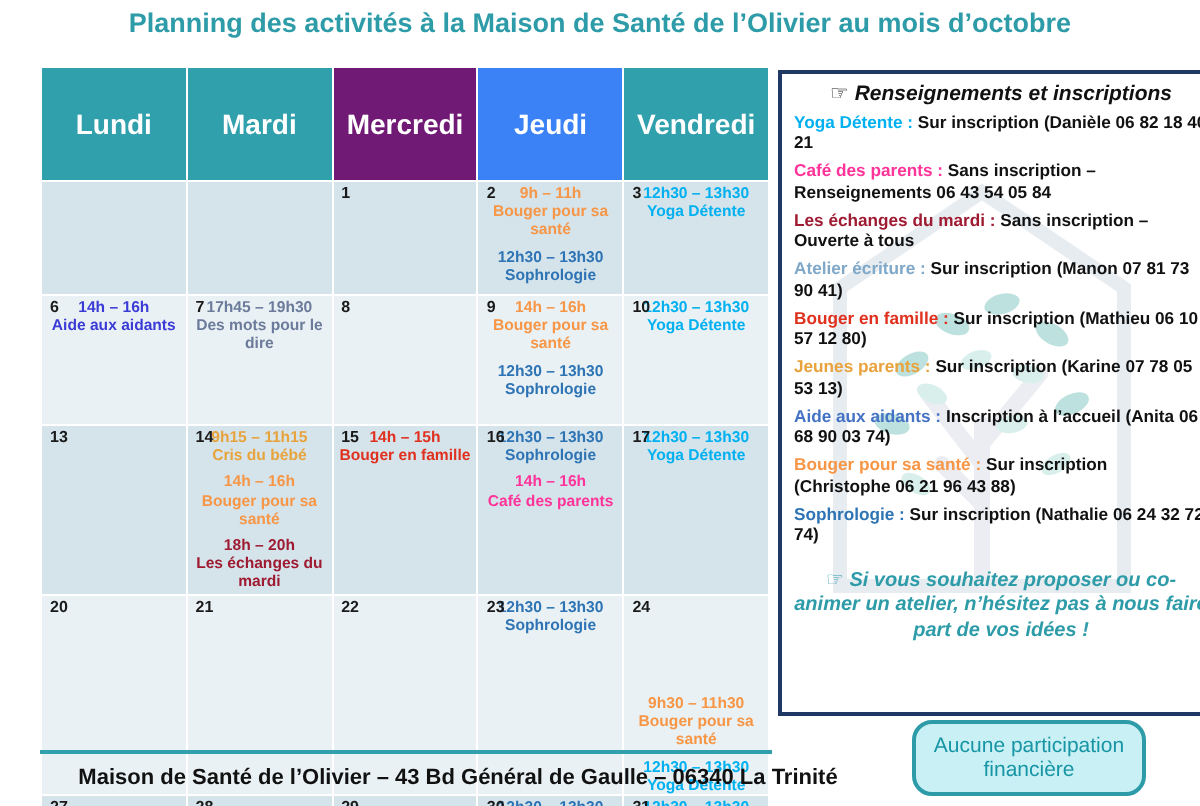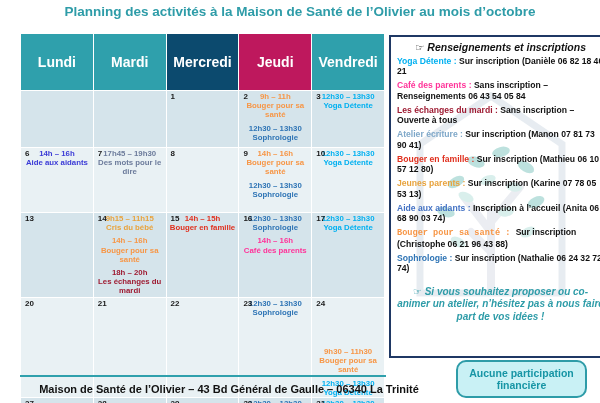--- a/index.html
+++ b/index.html
@@ -37,39 +37,39 @@
   #panel-title{font-size:10.5px;font-weight:bold;font-style:italic;color:#111;
                margin:0 0 3px 0;text-align:center;}
   .entry{margin:0 0 3.5px 0;font-size:8.6px;font-weight:bold;color:#111;line-height:1.22;}
   .entry-label{font-weight:bold;}
   #panel-note{font-size:10px;font-weight:bold;font-style:italic;text-align:center;
               line-height:1.25;margin-top:12px;}
 
   
   #footer{position:absolute;left:0;top:383px;width:458px;text-align:center;
           font-size:11px;font-weight:bold;color:#111;}
-  #badge{position:absolute;left:456px;top:360px;width:131px;height:38px;
+  #badge{position:absolute;left:456px;top:360px;width:117px;height:38px;
          box-sizing:border-box;border-radius:10px;display:flex;align-items:center;
-         justify-content:center;text-align:center;font-size:10.5px;font-weight:bold;
+         justify-content:center;text-align:center;font-size:10.5px;font-weight:normal;
          line-height:1.15;border:2px solid;}
 </style>
 </head>
 <body>
 
 <div id="page">
 
   <div id="title" style="color: rgb(46, 156, 168);">Planning des activités à la Maison de Santé de l’Olivier au mois d’octobre</div>
 
   <table id="calendar">
     <thead>
       <tr>
           <th style="background: rgb(47, 160, 172);">Lundi</th>
           <th style="background: rgb(47, 160, 172);">Mardi</th>
-          <th style="background: #0c4a6e;">Mercredi</th>
-          <th style="background: #be185d;">Jeudi</th>
+          <th style="background: #701a75;">Mercredi</th>
+          <th style="background: #3b82f6;">Jeudi</th>
           <th style="background: rgb(47, 160, 172);">Vendredi</th>
         </tr>
     </thead>
     <tbody>
         <tr class="row-a">
           <td>
             <div class="events"></div>
           </td>
           <td>
             <div class="events"></div>
@@ -297,21 +297,21 @@
     <div id="panel-content">
       <p id="panel-title"><span>☞</span> <span>Renseignements et inscriptions</span></p>
       <div>
           <p class="entry"><span class="entry-label" style="color: rgb(0, 176, 240);">Yoga Détente : </span><span>Sur inscription (Danièle 06 82 18 40 21</span></p>
           <p class="entry"><span class="entry-label" style="color: rgb(255, 51, 153);">Café des parents : </span><span>Sans inscription – Renseignements 06 43 54 05 84</span></p>
           <p class="entry"><span class="entry-label" style="color: rgb(158, 27, 50);">Les échanges du mardi : </span><span>Sans inscription – Ouverte à tous</span></p>
           <p class="entry"><span class="entry-label" style="color: rgb(127, 168, 201);">Atelier écriture : </span><span>Sur inscription (Manon 07 81 73 90 41)</span></p>
           <p class="entry"><span class="entry-label" style="color: rgb(224, 48, 30);">Bouger en famille : </span><span>Sur inscription (Mathieu 06 10 57 12 80)</span></p>
           <p class="entry"><span class="entry-label" style="color: rgb(232, 163, 61);">Jeunes parents : </span><span>Sur inscription (Karine 07 78 05 53 13)</span></p>
           <p class="entry"><span class="entry-label" style="color: rgb(68, 114, 196);">Aide aux aidants : </span><span>Inscription à l’accueil (Anita 06 68 90 03 74)</span></p>
-          <p class="entry"><span class="entry-label" style="color: rgb(247, 150, 70); font-family: Liberation Mono, monospace;">Bouger pour sa santé : </span><span>Sur inscription (Christophe 06 21 96 43 88)</span></p>
+          <p class="entry"><span class="entry-label" style="color: rgb(247, 150, 70);">Bouger pour sa santé : </span><span>Sur inscription (Christophe 06 21 96 43 88)</span></p>
           <p class="entry"><span class="entry-label" style="color: rgb(46, 116, 181);">Sophrologie : </span><span>Sur inscription (Nathalie 06 24 32 72 74)</span></p>
         </div>
       <p id="panel-note" style="color: rgb(46, 156, 168);"><span>☞</span> <span>Si vous souhaitez proposer ou co-animer un atelier, n’hésitez pas à nous faire part de vos idées !</span></p>
     </div>
   </div>
 
   <div id="footer">Maison de Santé de l’Olivier – 43 Bd Général de Gaulle – 06340 La Trinité</div>
 
   <div id="badge" style="background: rgb(201, 241, 245); border-color: rgb(46, 156, 168); color: rgb(23, 149, 165);">Aucune participation financière</div>
 

